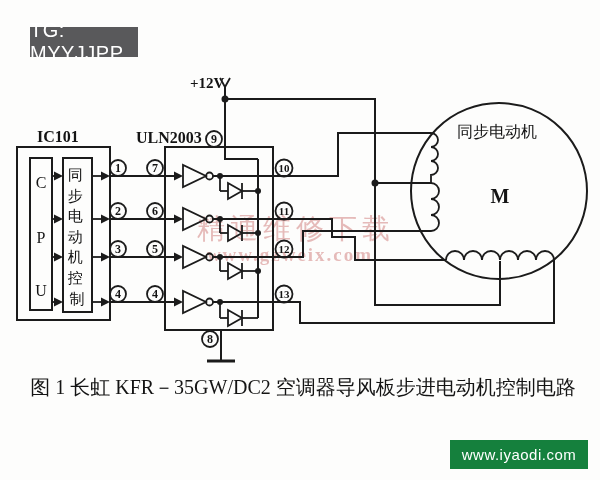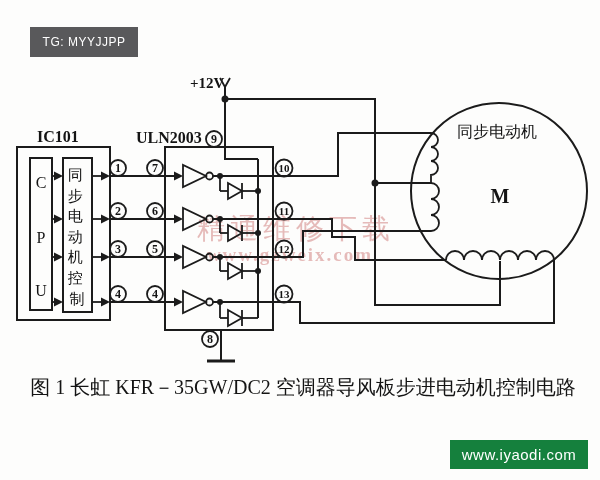--- a/index.html
+++ b/index.html
@@ -6,21 +6,21 @@
   body{
     width:600px;height:480px;position:relative;
     background:#fdfdfc;overflow:hidden;
     font-family:"Liberation Sans","DejaVu Sans",sans-serif;
   }
   .badge{
     position:absolute;display:flex;align-items:center;justify-content:center;
     color:#ffffff;letter-spacing:0.5px;
     font-family:"Liberation Sans","DejaVu Sans",sans-serif;
   }
-  #badge-tl{left:30px;top:27px;width:108px;height:30px;font-size:12px;}
+  #badge-tl{left:30px;top:27px;width:108px;height:30px;font-size:20px;}
   #badge-br{left:450px;top:440px;width:138px;height:29px;font-size:15px;}
   svg{position:absolute;left:0;top:0;}
   .ln{stroke:#1b1b1b;stroke-width:2;fill:none;}
   .ln-thin{stroke:#1b1b1b;stroke-width:1.8;fill:none;}
   .dot{fill:#1b1b1b;stroke:none;}
   .arrow{fill:#1b1b1b;stroke:none;}
   .t-serif{font-family:"Liberation Serif","DejaVu Serif",serif;fill:#141414;}
   .t-bold{font-weight:bold;}
   .pin-num{font-family:"Liberation Serif","DejaVu Serif",serif;font-weight:bold;fill:#141414;}
   .watermark{font-family:"Liberation Serif","DejaVu Serif",serif;opacity:0.38;}

